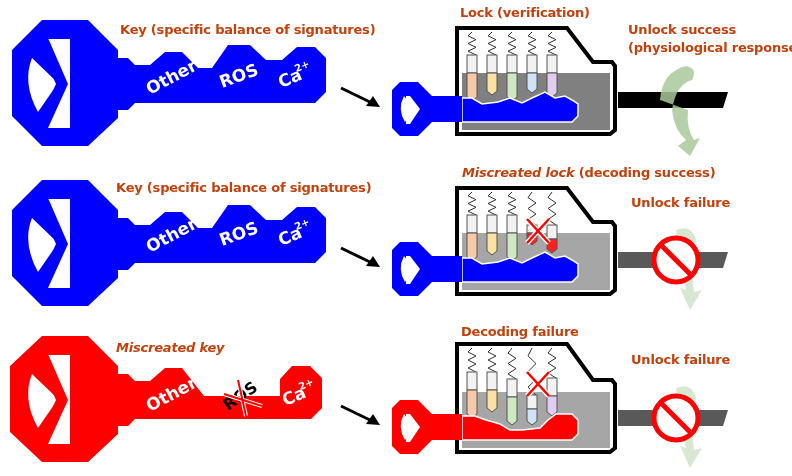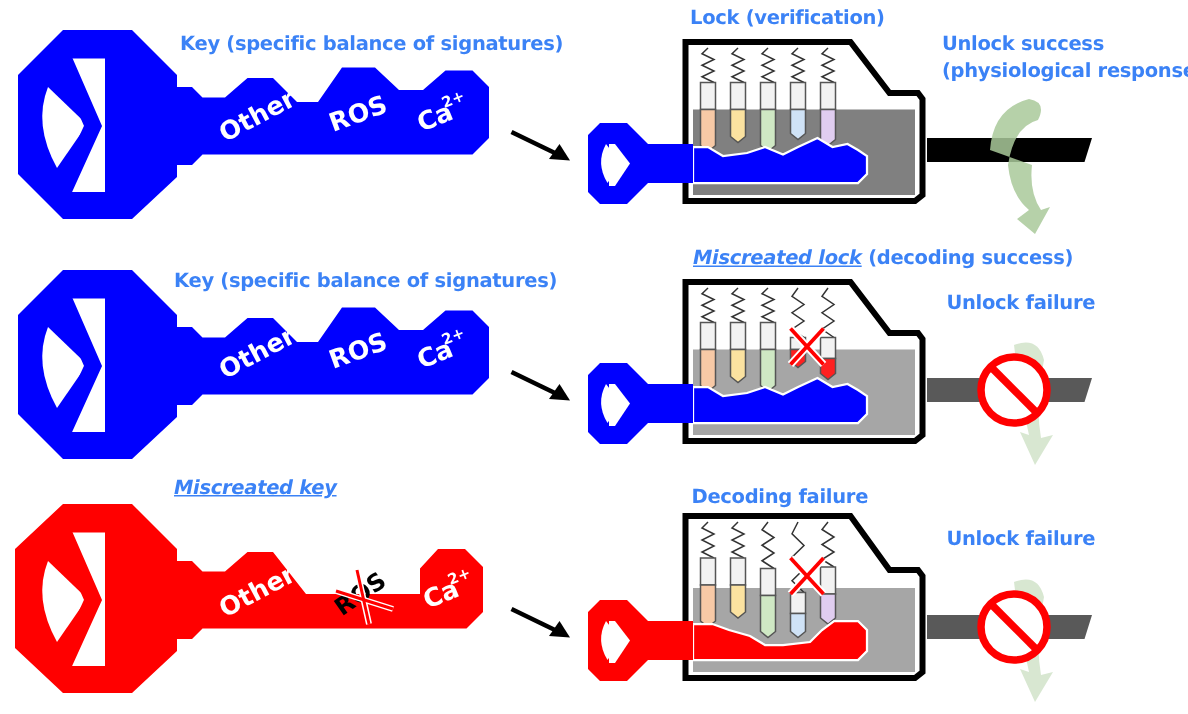--- a/index.html
+++ b/index.html
@@ -1,21 +1,21 @@
 <!DOCTYPE html>
 <html><head>
 <meta charset="utf-8">
 <style>
   html, body { margin: 0; padding: 0; background: #ffffff; }
   body { width: 792px; height: 476px; position: relative; overflow: hidden;
          font-family: "DejaVu Sans", sans-serif; }
   #stage { position: absolute; left: 0; top: 0; width: 792px; height: 476px; }
   .lbl { position: absolute; font-family: "DejaVu Sans", sans-serif; font-weight: bold;
-         font-size: 13px; color: #3b82f6; white-space: nowrap; letter-spacing: -0.2px; }
-  .it { font-style: italic; text-decoration: underline; }
+         font-size: 13px; color: #c2410c; white-space: nowrap; letter-spacing: -0.2px; }
+  .it { font-style: italic; }
   .keytxt { font-family: "DejaVu Sans", sans-serif; font-weight: bold; fill: #ffffff; font-size: 17px; }
 </style>
 </head>
 <body>
 
 <svg id="stage" width="792" height="476" viewBox="0 0 792 476">
   <defs>
 
     <g id="head-cutout">
 
@@ -251,19 +251,19 @@
 </div>
 
 <div class="lbl" style="left:116px;top:180px;">Key (specific balance of signatures)</div>
 <div class="lbl" style="left:462px;top:165px;">
   <span class="it">Miscreated lock</span><span> (decoding success)</span>
 </div>
 <div class="lbl" style="left:631px;top:195px;">
   <div>Unlock failure</div>
 </div>
 
-<div class="lbl it" style="left:116px;top:318px;">Miscreated key</div>
+<div class="lbl it" style="left:116px;top:340px;">Miscreated key</div>
 <div class="lbl" style="left:461px;top:324px;">
   <span class="it"></span><span>Decoding failure</span>
 </div>
 <div class="lbl" style="left:631px;top:352px;">
   <div>Unlock failure</div>
 </div>
 
 </body></html>

